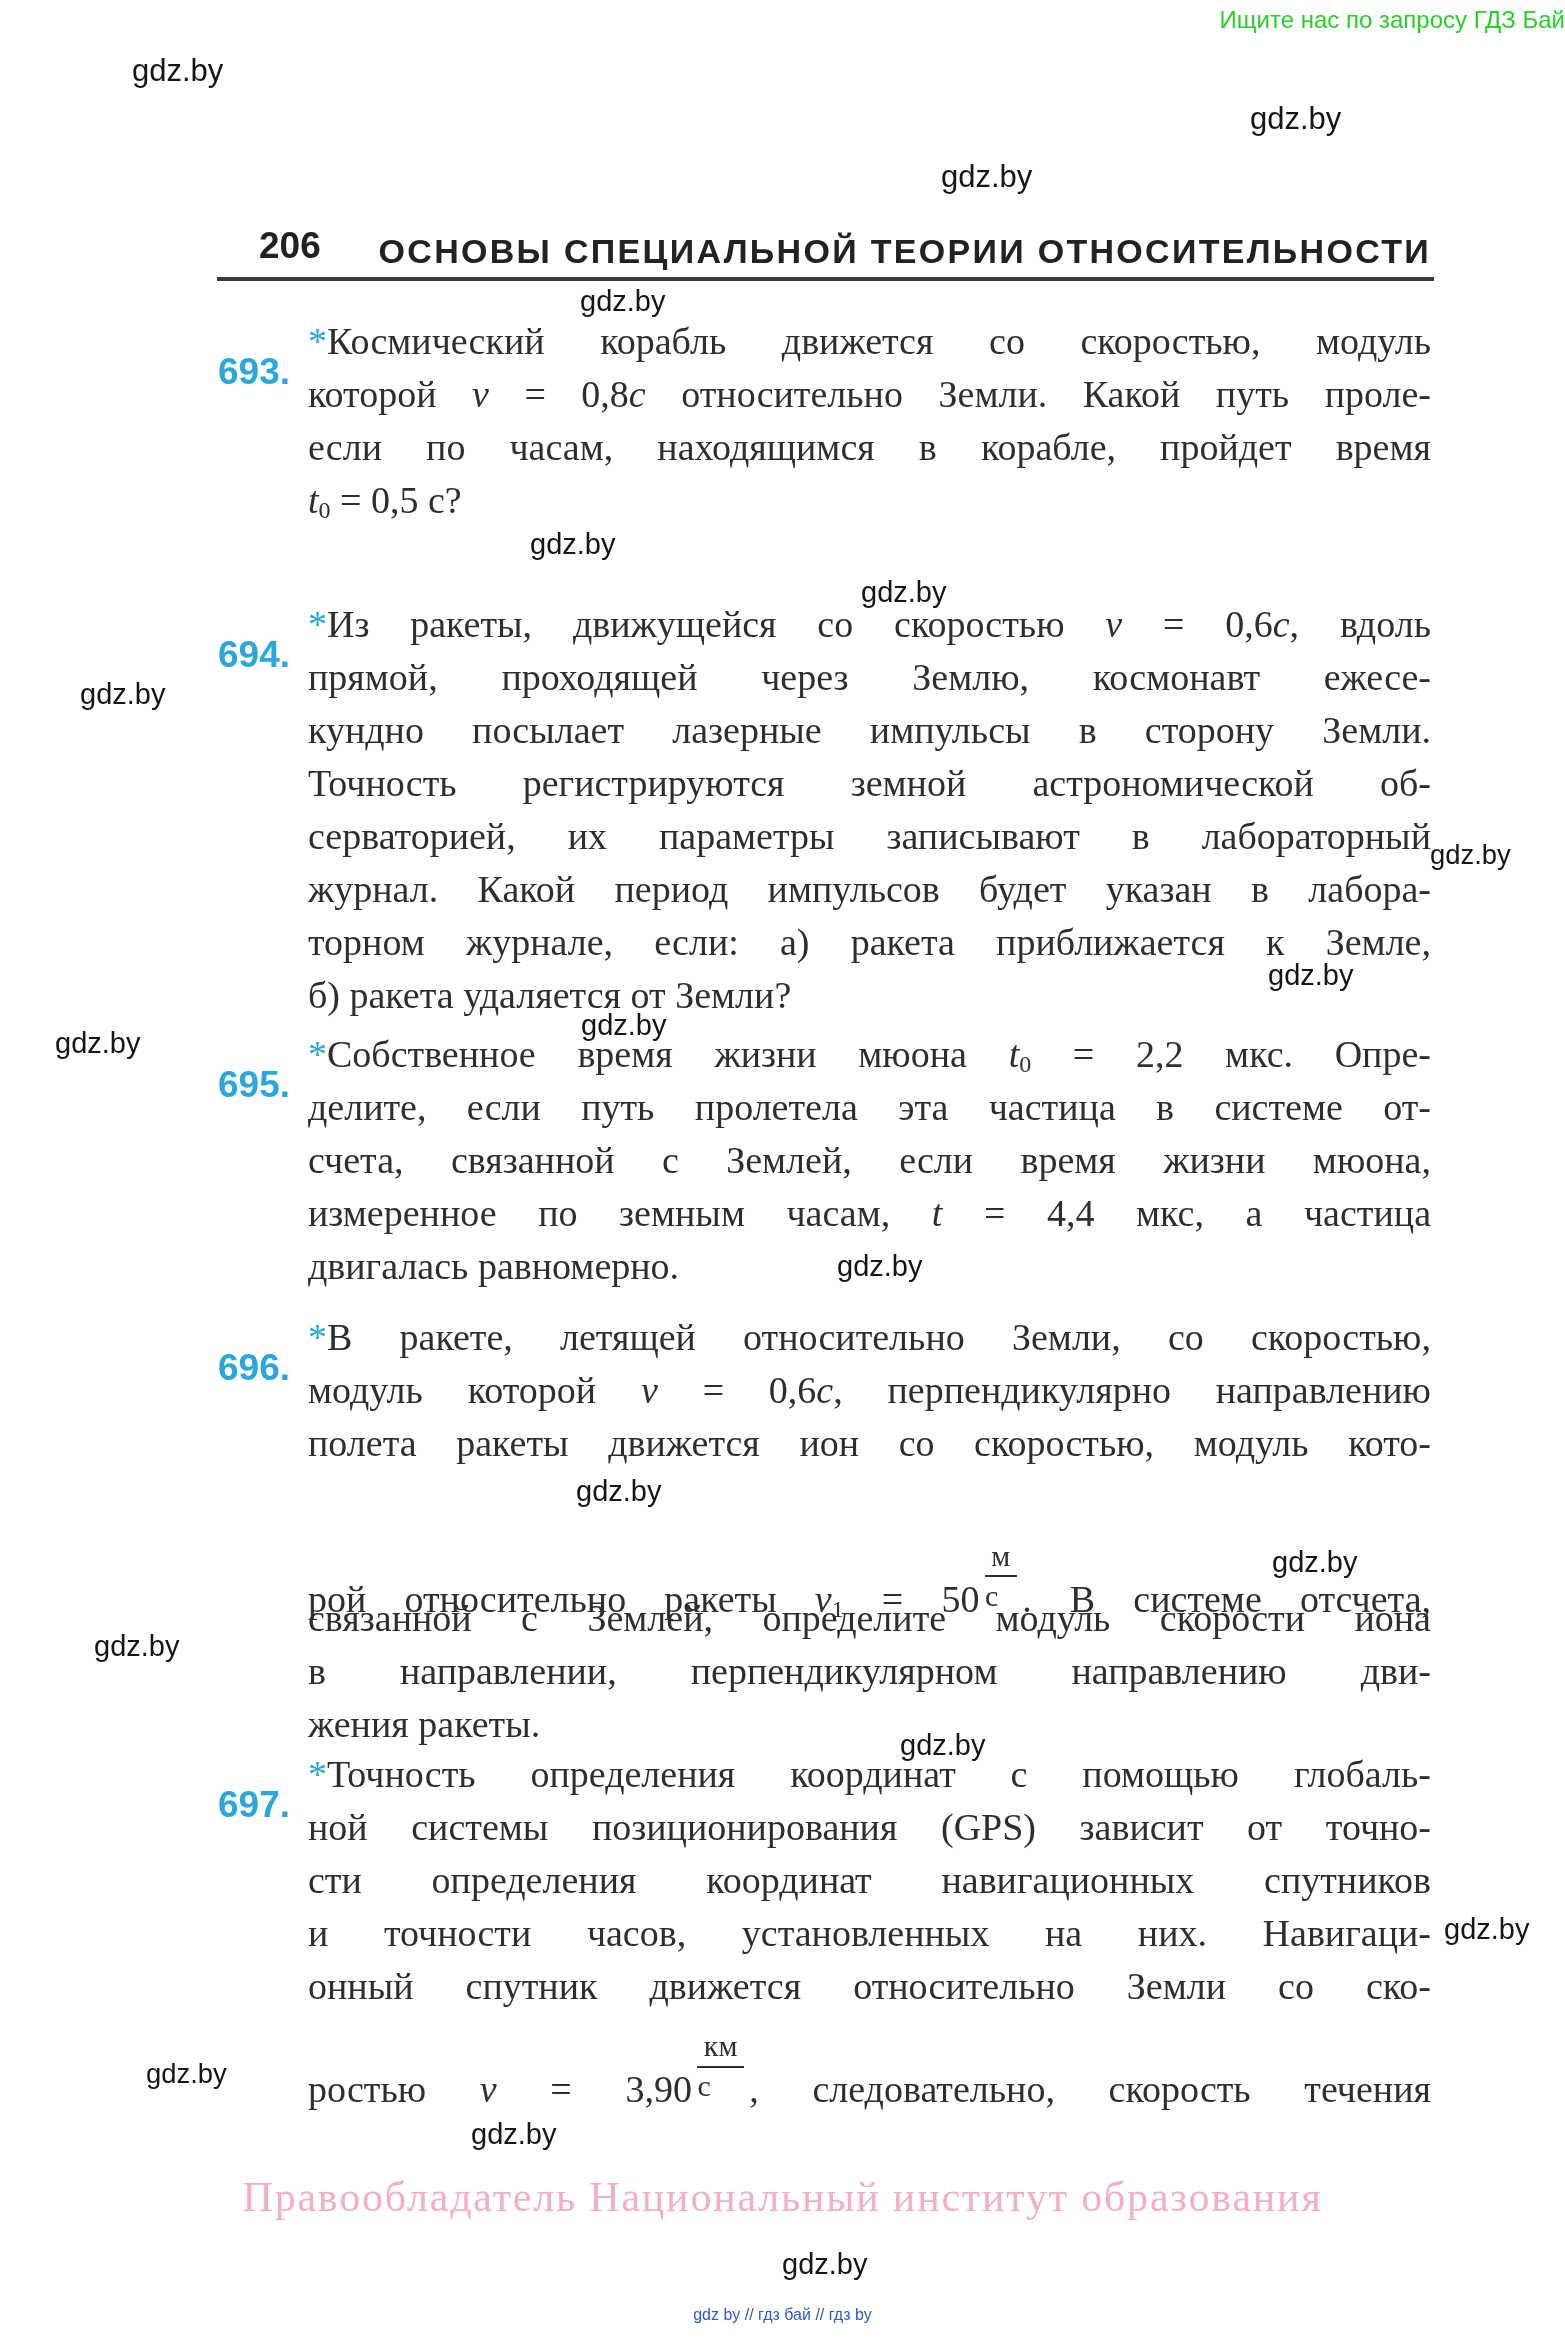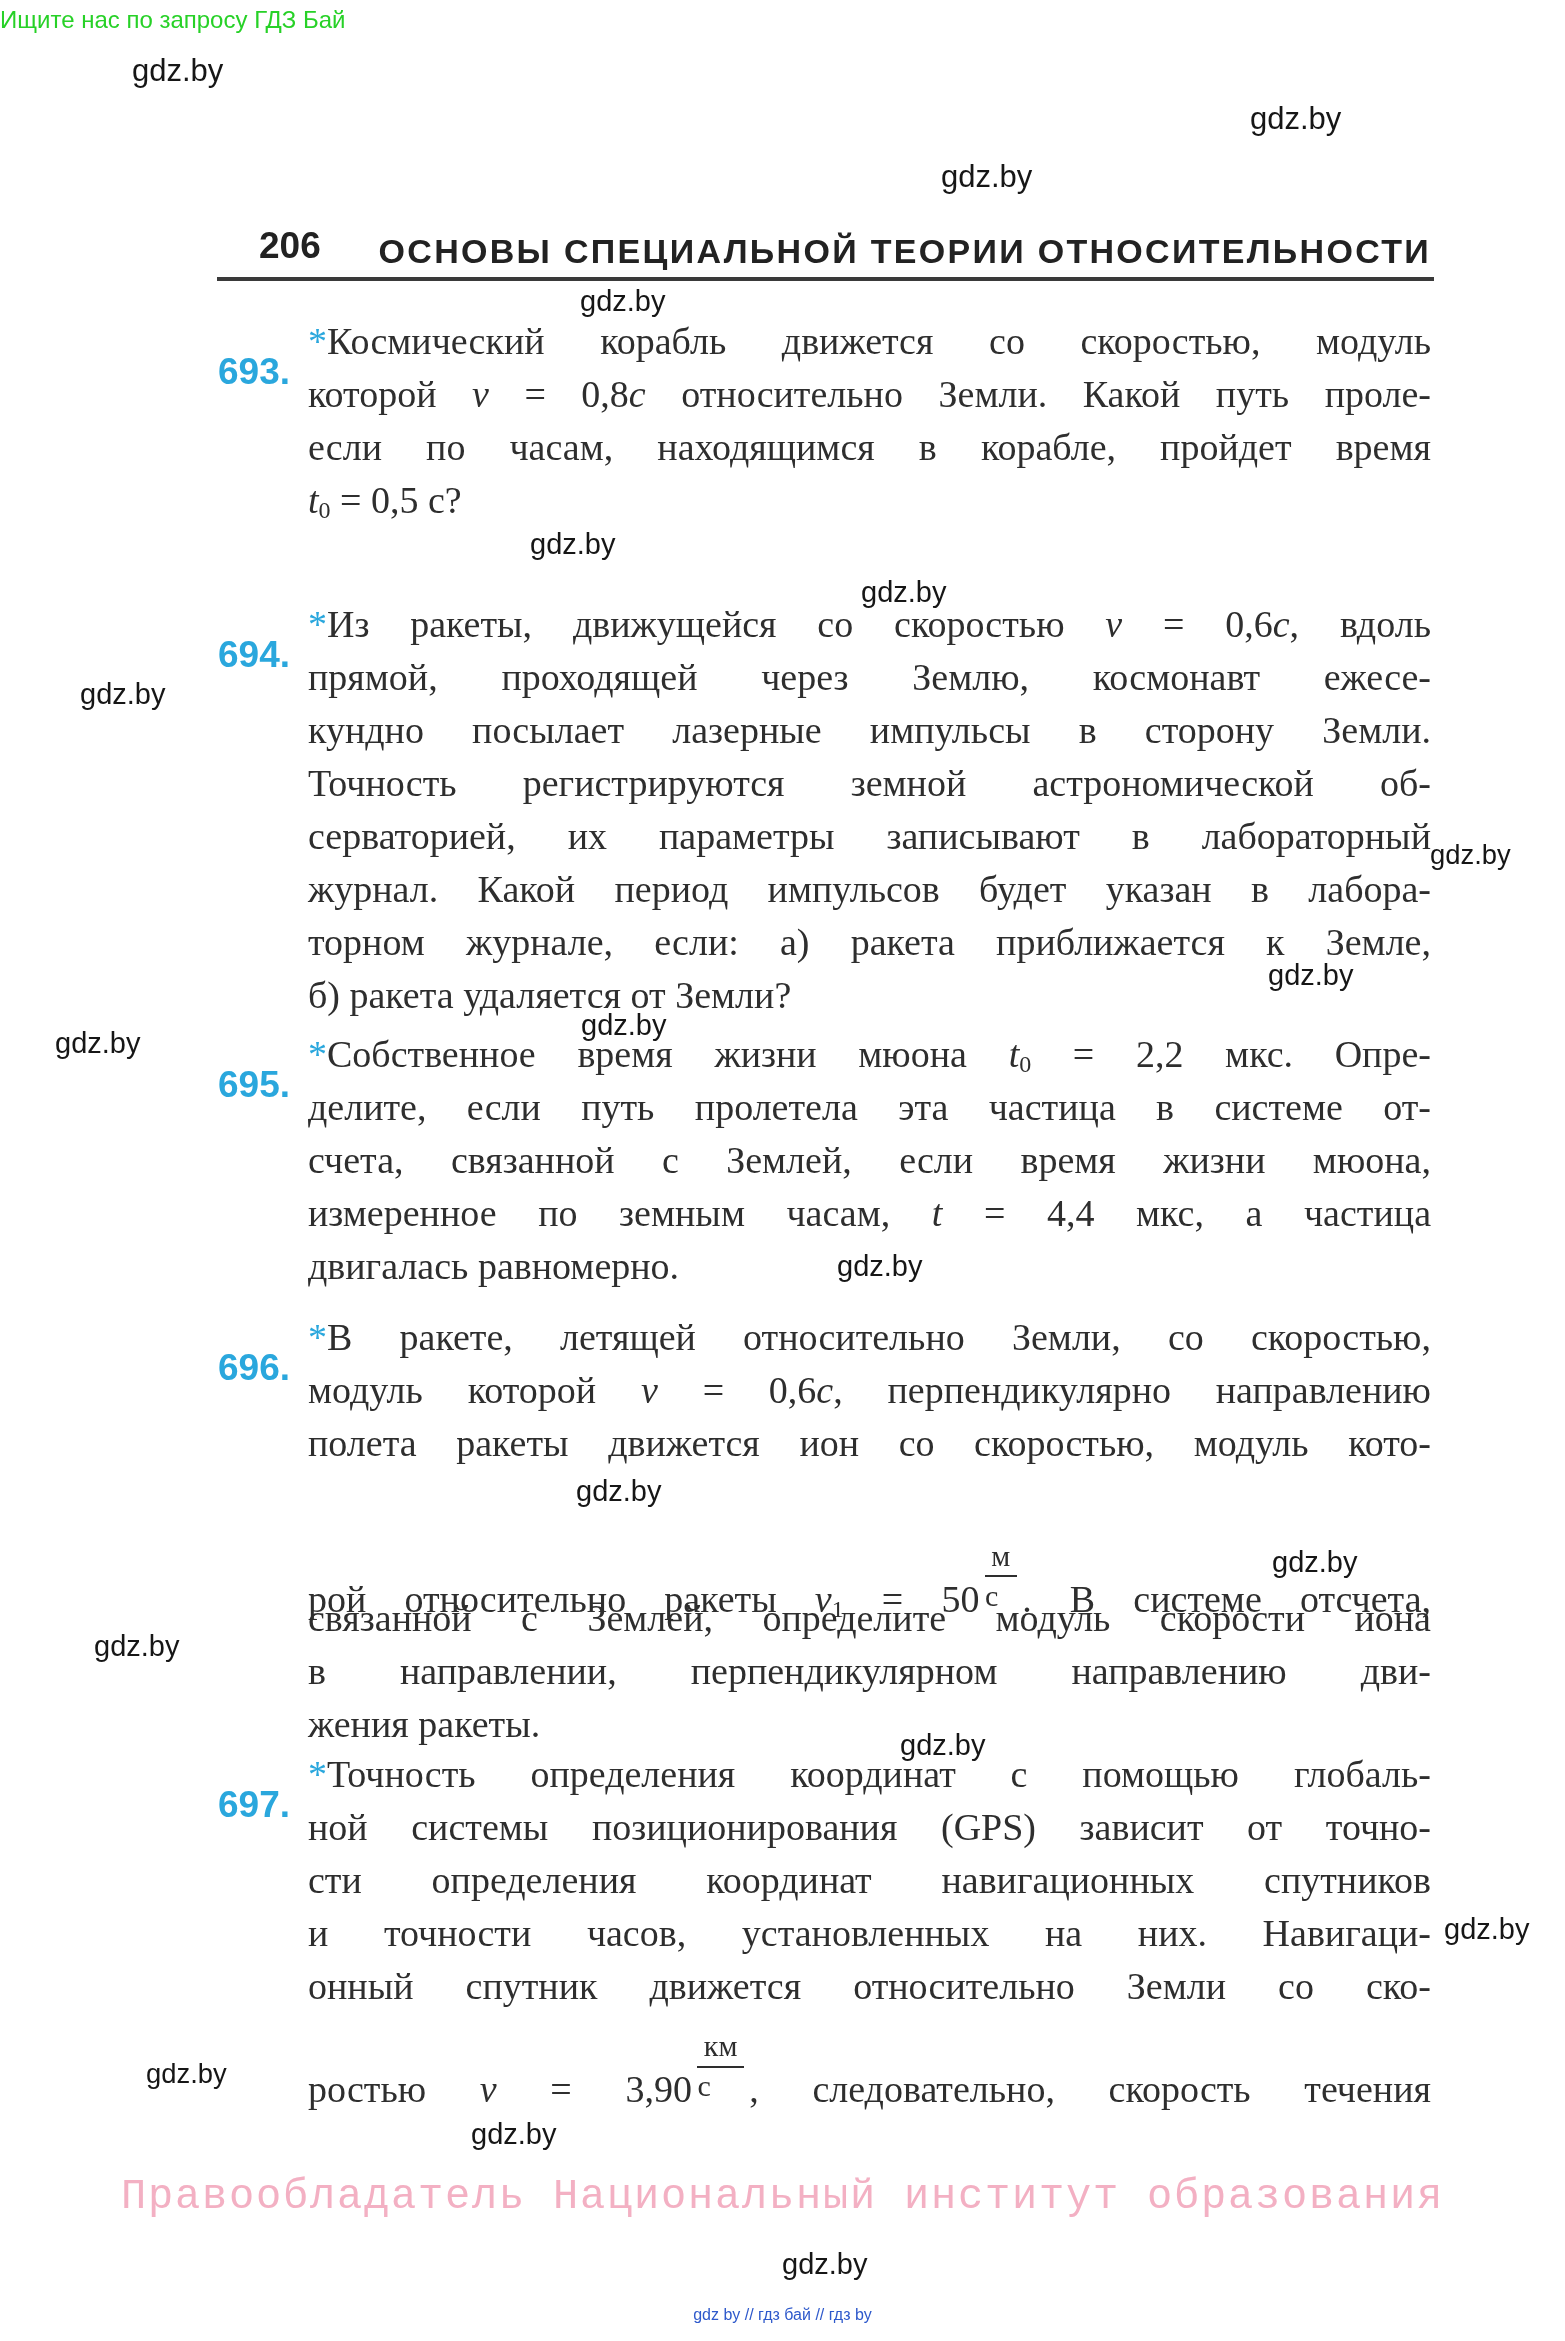--- a/index.html
+++ b/index.html
@@ -1,20 +1,20 @@
 <!DOCTYPE html>
 <html style="font-size:14.6px"><head>
 <meta charset="utf-8">
 <style>
   html,body{margin:0;padding:0;}
   body{width:1565px;height:2342px;background:#ffffff;position:relative;overflow:hidden;
        font-family:"Liberation Serif","DejaVu Serif",serif;}
   .abs{position:absolute;white-space:nowrap;}
   
-  .banner-top{left:0;right:0;top:5.5px;text-align:left;
+  .banner-top{left:0;right:0;top:5.5px;text-align:right;
               font-family:"Liberation Sans",sans-serif;font-size:24px;color:#27d127;}
   
   .wm{position:absolute;font-family:"Liberation Sans",sans-serif;font-size:29px;
       color:#161616;white-space:nowrap;}
   .wm.big{font-size:31px;}
   .wm.sm{font-size:27.4px;}
   
   .hdr-num{left:259px;top:225px;font-family:"Liberation Sans",sans-serif;
            font-weight:bold;font-size:37px;color:#222;}
   .hdr-title{right:134px;top:232px;font-family:"Liberation Sans",sans-serif;
@@ -29,21 +29,21 @@
   .line.tall{overflow:visible;}
   .ast{color:#2aa7dd;}
   .it{font-style:italic;}
   .line sub{font-size:24px;line-height:0;vertical-align:baseline;position:relative;top:0.22em;}
   .frac{display:inline-block;vertical-align:5.5px;text-align:center;
         font-size:30px;line-height:1.15;margin:0 5.5px;}
   .frac .fnum{display:block;border-bottom:2.7px solid #2e2e2e;padding:0 6.4px 1.8px;}
   .frac .fden{display:block;padding-top:1.8px;}
   
   .footer-pink{left:0;right:0;top:2173px;text-align:center;
-               font-family:Liberation Mono, monospace;font-size:42px;letter-spacing:1.8px;
+               font-family:Liberation Serif, serif;font-size:42px;letter-spacing:1.8px;
                color:#f3b0c3;}
   .footer-links{left:0;right:0;top:2306px;text-align:center;
                 font-family:"Liberation Sans",sans-serif;font-size:16px;color:#2e59cb;}
 </style>
 </head>
 <body>
 
 <div class="abs banner-top">Ищите нас по запросу ГДЗ Бай</div>
 
 <div class="wm big" style="left:132px;top:53px">gdz.by</div>

